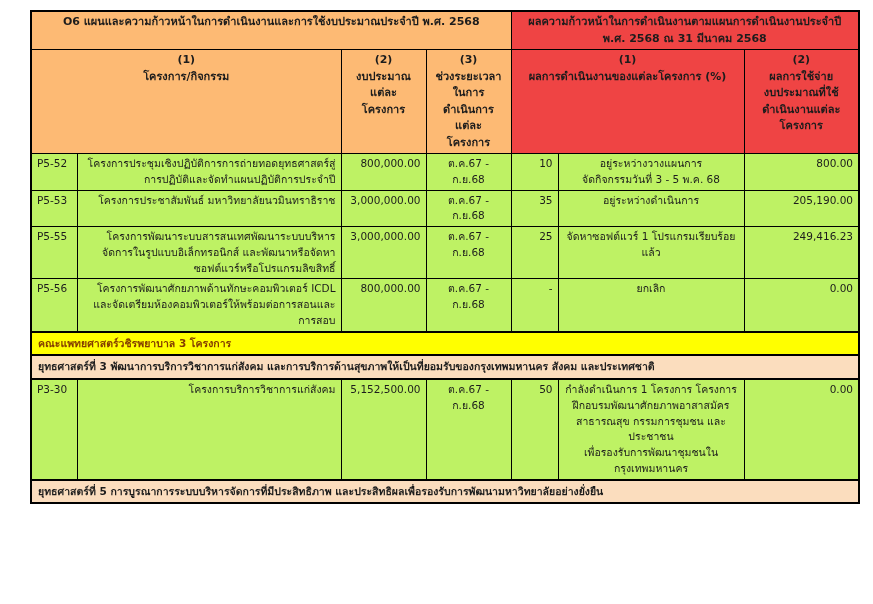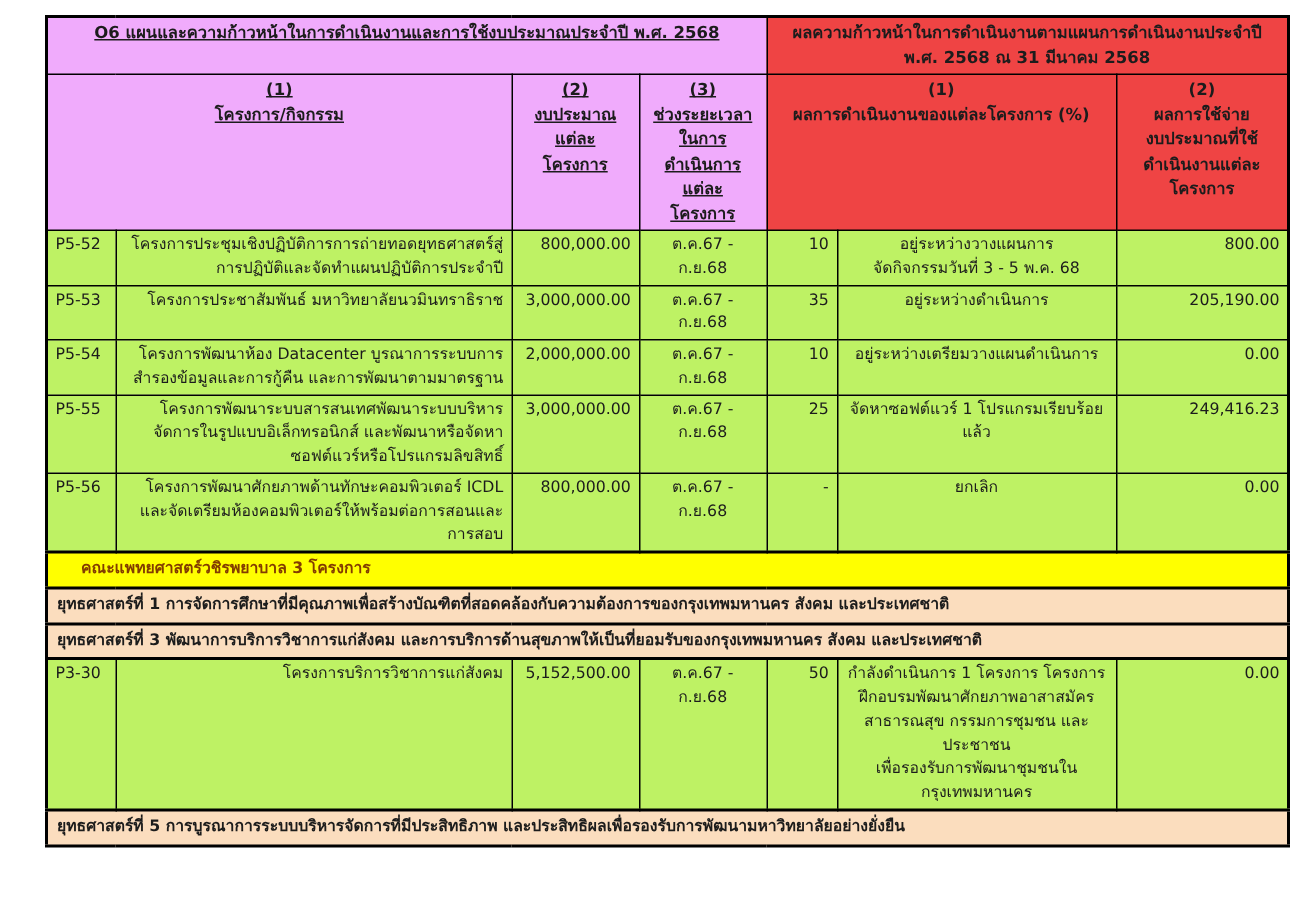--- a/index.html
+++ b/index.html
@@ -23,21 +23,21 @@
     border: 1px solid #000;
     font-size: 10.5px;
     line-height: 1.5;
     padding: 2px 5px;
     vertical-align: top;
     color: #1c1c1c;
     word-wrap: break-word;
   }
   table.report th { font-weight: bold; text-align: center; font-size: 11px; }
 
-  .hdr-yellow { background: #f0abfc; text-decoration: underline; }
+  .hdr-yellow { background: #fdba74; }
   .hdr-green  { background: #ef4444; }
   .top-title th { padding: 5px 6px; vertical-align: middle; }
   .pre { white-space: pre-line; }
   .col-num { display: block; }
   .col-label { display: block; white-space: pre-line; }
 
   tr.project td { background: #bef264; }
   .cell-code    { text-align: left; padding-top: 4px; }
   .cell-name    { text-align: right; padding-top: 4px; padding-bottom: 8px; }
   .cell-budget  { text-align: right; padding-top: 4px; }
@@ -45,21 +45,21 @@
   .cell-percent { text-align: right; padding-top: 4px; }
   .cell-result  { text-align: center; white-space: pre-line; padding-top: 4px; }
   .cell-expense { text-align: right; padding-top: 4px; }
 
   tr.section td {
     background: #FFFF00;
     color: #833C00;
     font-weight: bold;
     border-top: 2px solid #000;
     border-bottom: 2px solid #000;
-    padding: 3px 22px;
+    padding: 3px 6px;
   }
   tr.strategy td {
     background: #FBDDBE;
     color: #1c1c1c;
     font-weight: bold;
     border-top: 2px solid #000;
     border-bottom: 2px solid #000;
     padding: 3px 6px;
   }
 </style>
@@ -126,51 +126,39 @@
           <tr class="project">
             <td class="cell-code">P5-53</td>
             <td class="cell-name">โครงการประชาสัมพันธ์ มหาวิทยาลัยนวมินทราธิราช</td>
             <td class="cell-budget">3,000,000.00</td>
             <td class="cell-period">ต.ค.67 - ก.ย.68</td>
             <td class="cell-percent">35</td>
             <td class="cell-result">อยู่ระหว่างดำเนินการ</td>
             <td class="cell-expense">205,190.00</td>
           </tr>
           <tr class="project">
-            <td class="cell-code">P5-54</td>
-            <td class="cell-name">โครงการพัฒนาห้อง Datacenter บูรณาการระบบการสำรองข้อมูลและการกู้คืน และการพัฒนาตามมาตรฐาน</td>
-            <td class="cell-budget">2,000,000.00</td>
-            <td class="cell-period">ต.ค.67 - ก.ย.68</td>
-            <td class="cell-percent">10</td>
-            <td class="cell-result">อยู่ระหว่างเตรียมวางแผนดำเนินการ</td>
-            <td class="cell-expense">0.00</td>
-          </tr>
-          <tr class="project">
             <td class="cell-code">P5-55</td>
             <td class="cell-name">โครงการพัฒนาระบบสารสนเทศพัฒนาระบบบริหารจัดการในรูปแบบอิเล็กทรอนิกส์ และพัฒนาหรือจัดหาซอฟต์แวร์หรือโปรแกรมลิขสิทธิ์</td>
             <td class="cell-budget">3,000,000.00</td>
             <td class="cell-period">ต.ค.67 - ก.ย.68</td>
             <td class="cell-percent">25</td>
             <td class="cell-result">จัดหาซอฟต์แวร์ 1 โปรแกรมเรียบร้อยแล้ว</td>
             <td class="cell-expense">249,416.23</td>
           </tr>
           <tr class="project">
             <td class="cell-code">P5-56</td>
             <td class="cell-name">โครงการพัฒนาศักยภาพด้านทักษะคอมพิวเตอร์ ICDL และจัดเตรียมห้องคอมพิวเตอร์ให้พร้อมต่อการสอนและการสอบ</td>
             <td class="cell-budget">800,000.00</td>
             <td class="cell-period">ต.ค.67 - ก.ย.68</td>
             <td class="cell-percent">-</td>
             <td class="cell-result">ยกเลิก</td>
             <td class="cell-expense">0.00</td>
           </tr>
           <tr class="section">
             <td colspan="7">คณะแพทยศาสตร์วชิรพยาบาล 3 โครงการ</td>
-          </tr>
-          <tr class="strategy">
-            <td colspan="7">ยุทธศาสตร์ที่ 1 การจัดการศึกษาที่มีคุณภาพเพื่อสร้างบัณฑิตที่สอดคล้องกับความต้องการของกรุงเทพมหานคร สังคม และประเทศชาติ</td>
           </tr>
           <tr class="strategy">
             <td colspan="7">ยุทธศาสตร์ที่ 3 พัฒนาการบริการวิชาการแก่สังคม และการบริการด้านสุขภาพให้เป็นที่ยอมรับของกรุงเทพมหานคร สังคม และประเทศชาติ</td>
           </tr>
           <tr class="project">
             <td class="cell-code">P3-30</td>
             <td class="cell-name">โครงการบริการวิชาการแก่สังคม</td>
             <td class="cell-budget">5,152,500.00</td>
             <td class="cell-period">ต.ค.67 - ก.ย.68</td>
             <td class="cell-percent">50</td>

